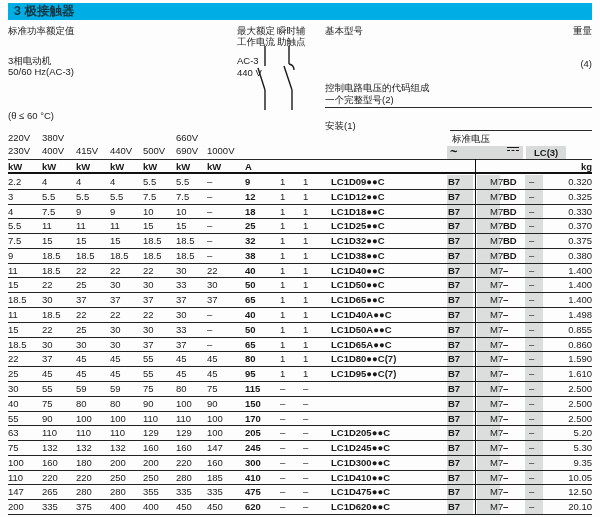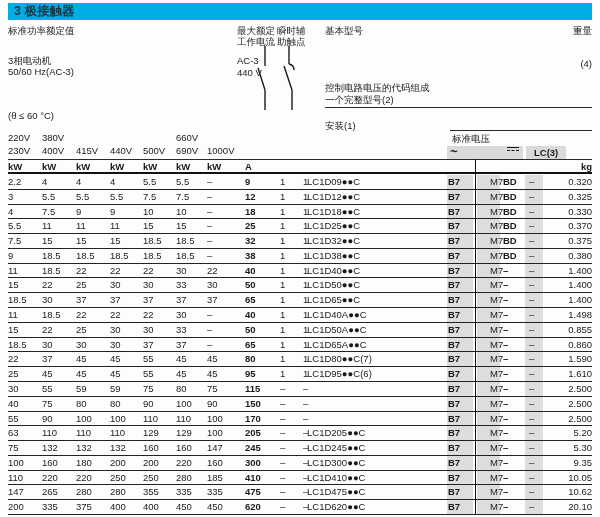--- a/index.html
+++ b/index.html
@@ -12,21 +12,21 @@
   .rline{height:0;border-top:1px solid #2a2a2a;}
   .thickline{height:2px;background:#111;}
   .band-cell{top:146px;height:13px;background:#d9dada;line-height:13px;font-weight:bold;}
   .gray-strip{position:absolute;top:175px;height:340px;background:#dcdddd;}
   .vline{position:absolute;left:475px;top:159px;width:1px;height:356px;background:#111;}
   #tbl{position:absolute;left:8px;top:175px;width:584px;height:340px;display:flex;flex-direction:column;}
   .trow{flex:1;position:relative;border-bottom:1.5px solid #222;box-sizing:border-box;}
   .cell{position:absolute;top:0;line-height:13.5px;}
   .c0{left:0}.c1{left:34px}.c2{left:68px}.c3{left:102px}.c4{left:135px}.c5{left:168px}
   .c6{left:199px}.c7{left:237px;font-weight:bold}.c8{left:272px}.c9{left:295px}
-  .c10{left:299px;font-weight:normal}.c11{left:440px;font-weight:bold}
+  .c10{left:323px;font-weight:bold}.c11{left:440px;font-weight:bold}
   .c12{left:482px;font-weight:normal}.c13{left:495px;font-weight:bold}.c14{left:521px}
   .c15{right:0;text-align:right}
   .unit{font-weight:bold;}
   .ac-sym{font-size:13px;line-height:11px;}
   .dc-icon{display:inline-block;width:12px;height:7px;border-top:1.5px solid #1a1a1a;position:relative;top:-1px;}
   .dc-icon::after{content:"";position:absolute;left:0;top:2px;width:12px;border-top:1.5px dashed #1a1a1a;}
 </style>
 </head>
 <body>
 
@@ -337,21 +337,21 @@
         <span class="cell c0">25</span>
         <span class="cell c1">45</span>
         <span class="cell c2">45</span>
         <span class="cell c3">45</span>
         <span class="cell c4">55</span>
         <span class="cell c5">45</span>
         <span class="cell c6">45</span>
         <span class="cell c7">95</span>
         <span class="cell c8">1</span>
         <span class="cell c9">1</span>
-        <span class="cell c10">LC1D95●●C(6)</span>
+        <span class="cell c10">LC1D95●●C(7)</span>
         <span class="cell c11">B7</span>
         <span class="cell c12">M7</span>
         <span class="cell c13">–</span>
         <span class="cell c14">–</span>
         <span class="cell c15">1.610</span>
       </div>
       <div class="trow">
         <span class="cell c0">30</span>
         <span class="cell c1">55</span>
         <span class="cell c2">59</span>
@@ -483,21 +483,21 @@
         <span class="cell c5">335</span>
         <span class="cell c6">335</span>
         <span class="cell c7">475</span>
         <span class="cell c8">–</span>
         <span class="cell c9">–</span>
         <span class="cell c10">LC1D475●●C</span>
         <span class="cell c11">B7</span>
         <span class="cell c12">M7</span>
         <span class="cell c13">–</span>
         <span class="cell c14">–</span>
-        <span class="cell c15">10.62</span>
+        <span class="cell c15">12.50</span>
       </div>
       <div class="trow">
         <span class="cell c0">200</span>
         <span class="cell c1">335</span>
         <span class="cell c2">375</span>
         <span class="cell c3">400</span>
         <span class="cell c4">400</span>
         <span class="cell c5">450</span>
         <span class="cell c6">450</span>
         <span class="cell c7">620</span>

